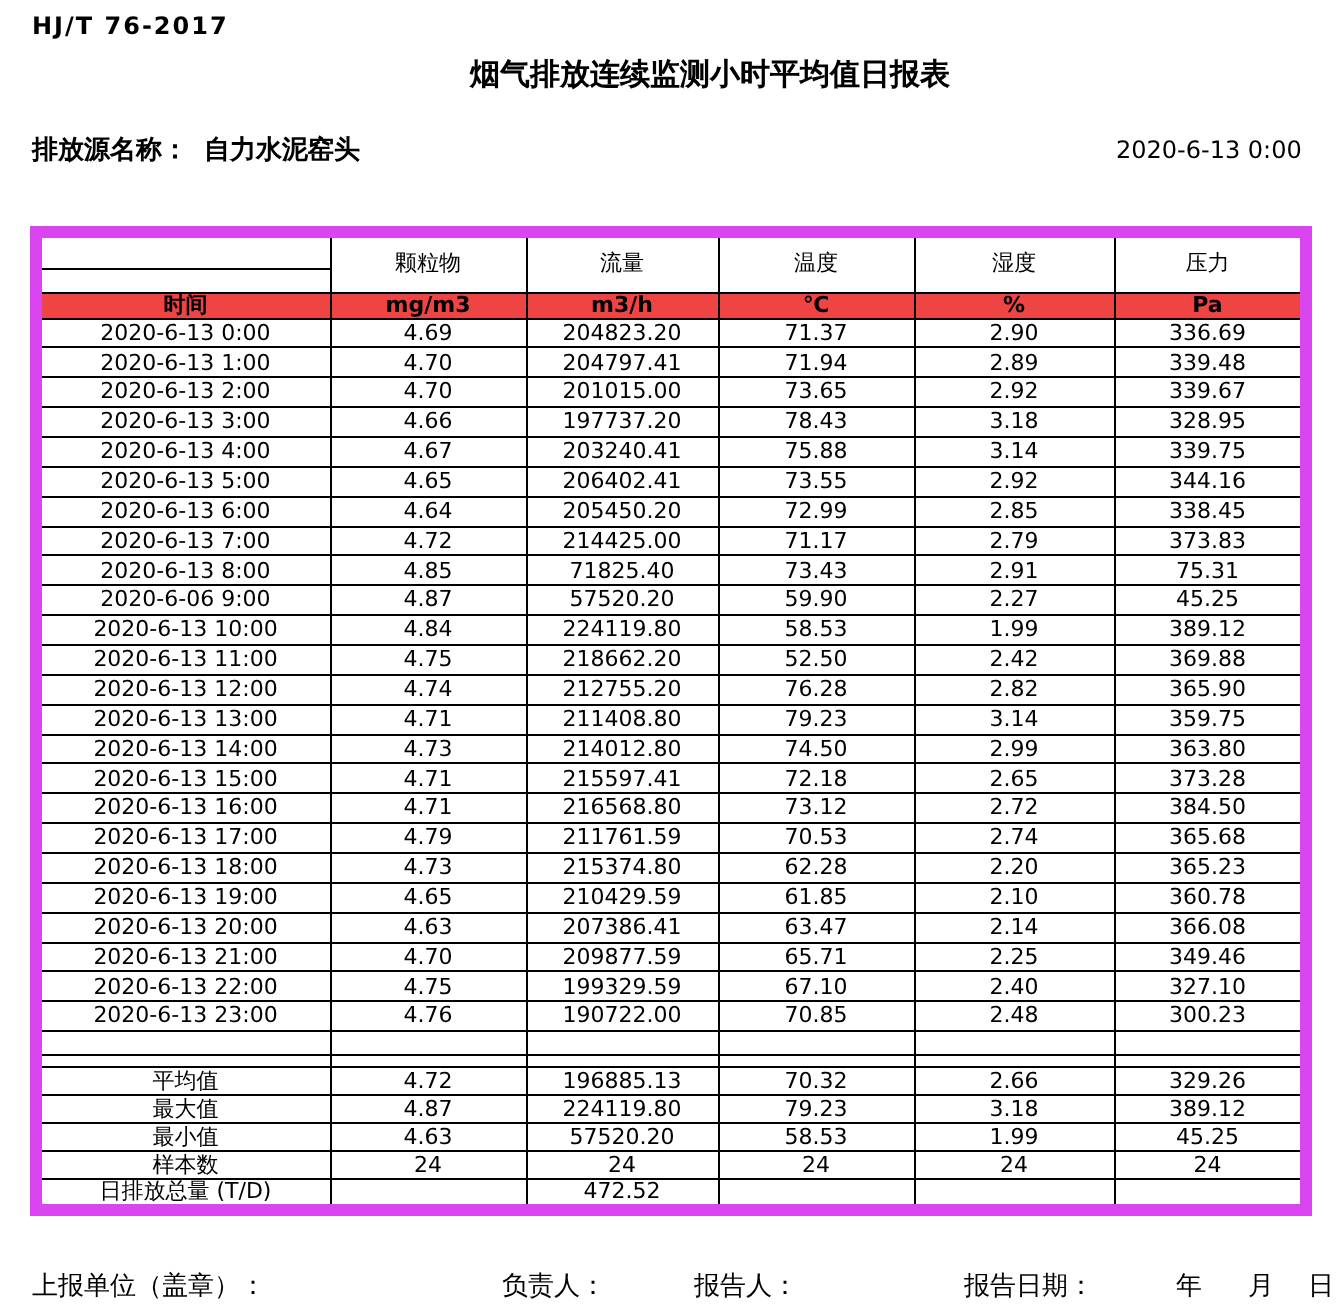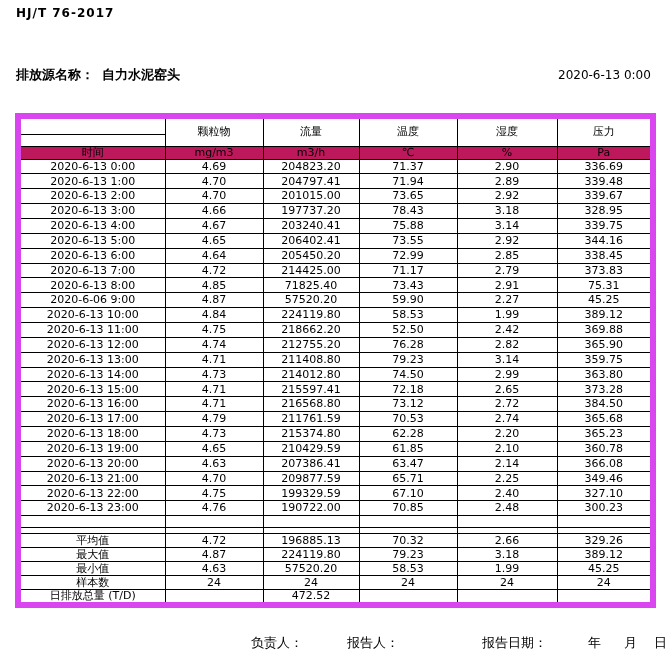--- a/index.html
+++ b/index.html
@@ -56,21 +56,21 @@
     vertical-align: middle;
     padding: 0;
     line-height: 1.05;
     overflow: hidden;
     white-space: nowrap;
     font-weight: normal;
   }
   tr.hrow-a { height: 18px; }
   tr.hrow-b { height: 12px; }
   tr.hrow-units { height: 13px; }
-  tr.hrow-units td { background: #be185d; }
+  tr.hrow-units td { background: #ef4444; font-weight: bold; }
   tr.data-row { height: 14.87px; }
   tr.sep-row-1 { height: 12px; }
   tr.sep-row-2 { height: 6px; }
   tr.summary-row { height: 14px; }
   .footnote {
     position: absolute;
     left: 16px; top: 616px;
     font-size: 12px;
   }
   .sign-line { position: absolute; top: 634px; font-size: 13px; }
@@ -82,20 +82,21 @@
   .sign-month { left: 624px; }
   .sign-day { left: 654px; }
 </style>
 </head>
 <body>
 
 <div class="page">
 
   <div class="std-code">HJ/T  76-2017</div>
 
+  <div class="report-title">烟气排放连续监测小时平均值日报表</div>
 
   <div class="source-line">
     <span>排放源名称：</span><span class="source-value">自力水泥窑头</span>
   </div>
 
   <div class="report-datetime">2020-6-13 0:00</div>
 
   <table class="report">
     <colgroup>
       <col style="width:147px">
@@ -372,20 +373,21 @@
           <td></td>
           <td>472.52</td>
           <td></td>
           <td></td>
           <td></td>
         </tr>
       </tbody>
   </table>
 
 
+  <div class="sign-line sign-unit">上报单位（盖章）：</div>
   <div class="sign-line sign-responsible">负责人：</div>
   <div class="sign-line sign-reporter">报告人：</div>
   <div class="sign-line sign-date">报告日期：</div>
   <div class="sign-line sign-year">年</div>
   <div class="sign-line sign-month">月</div>
   <div class="sign-line sign-day">日</div>
 
 </div>
 
 </body></html>

